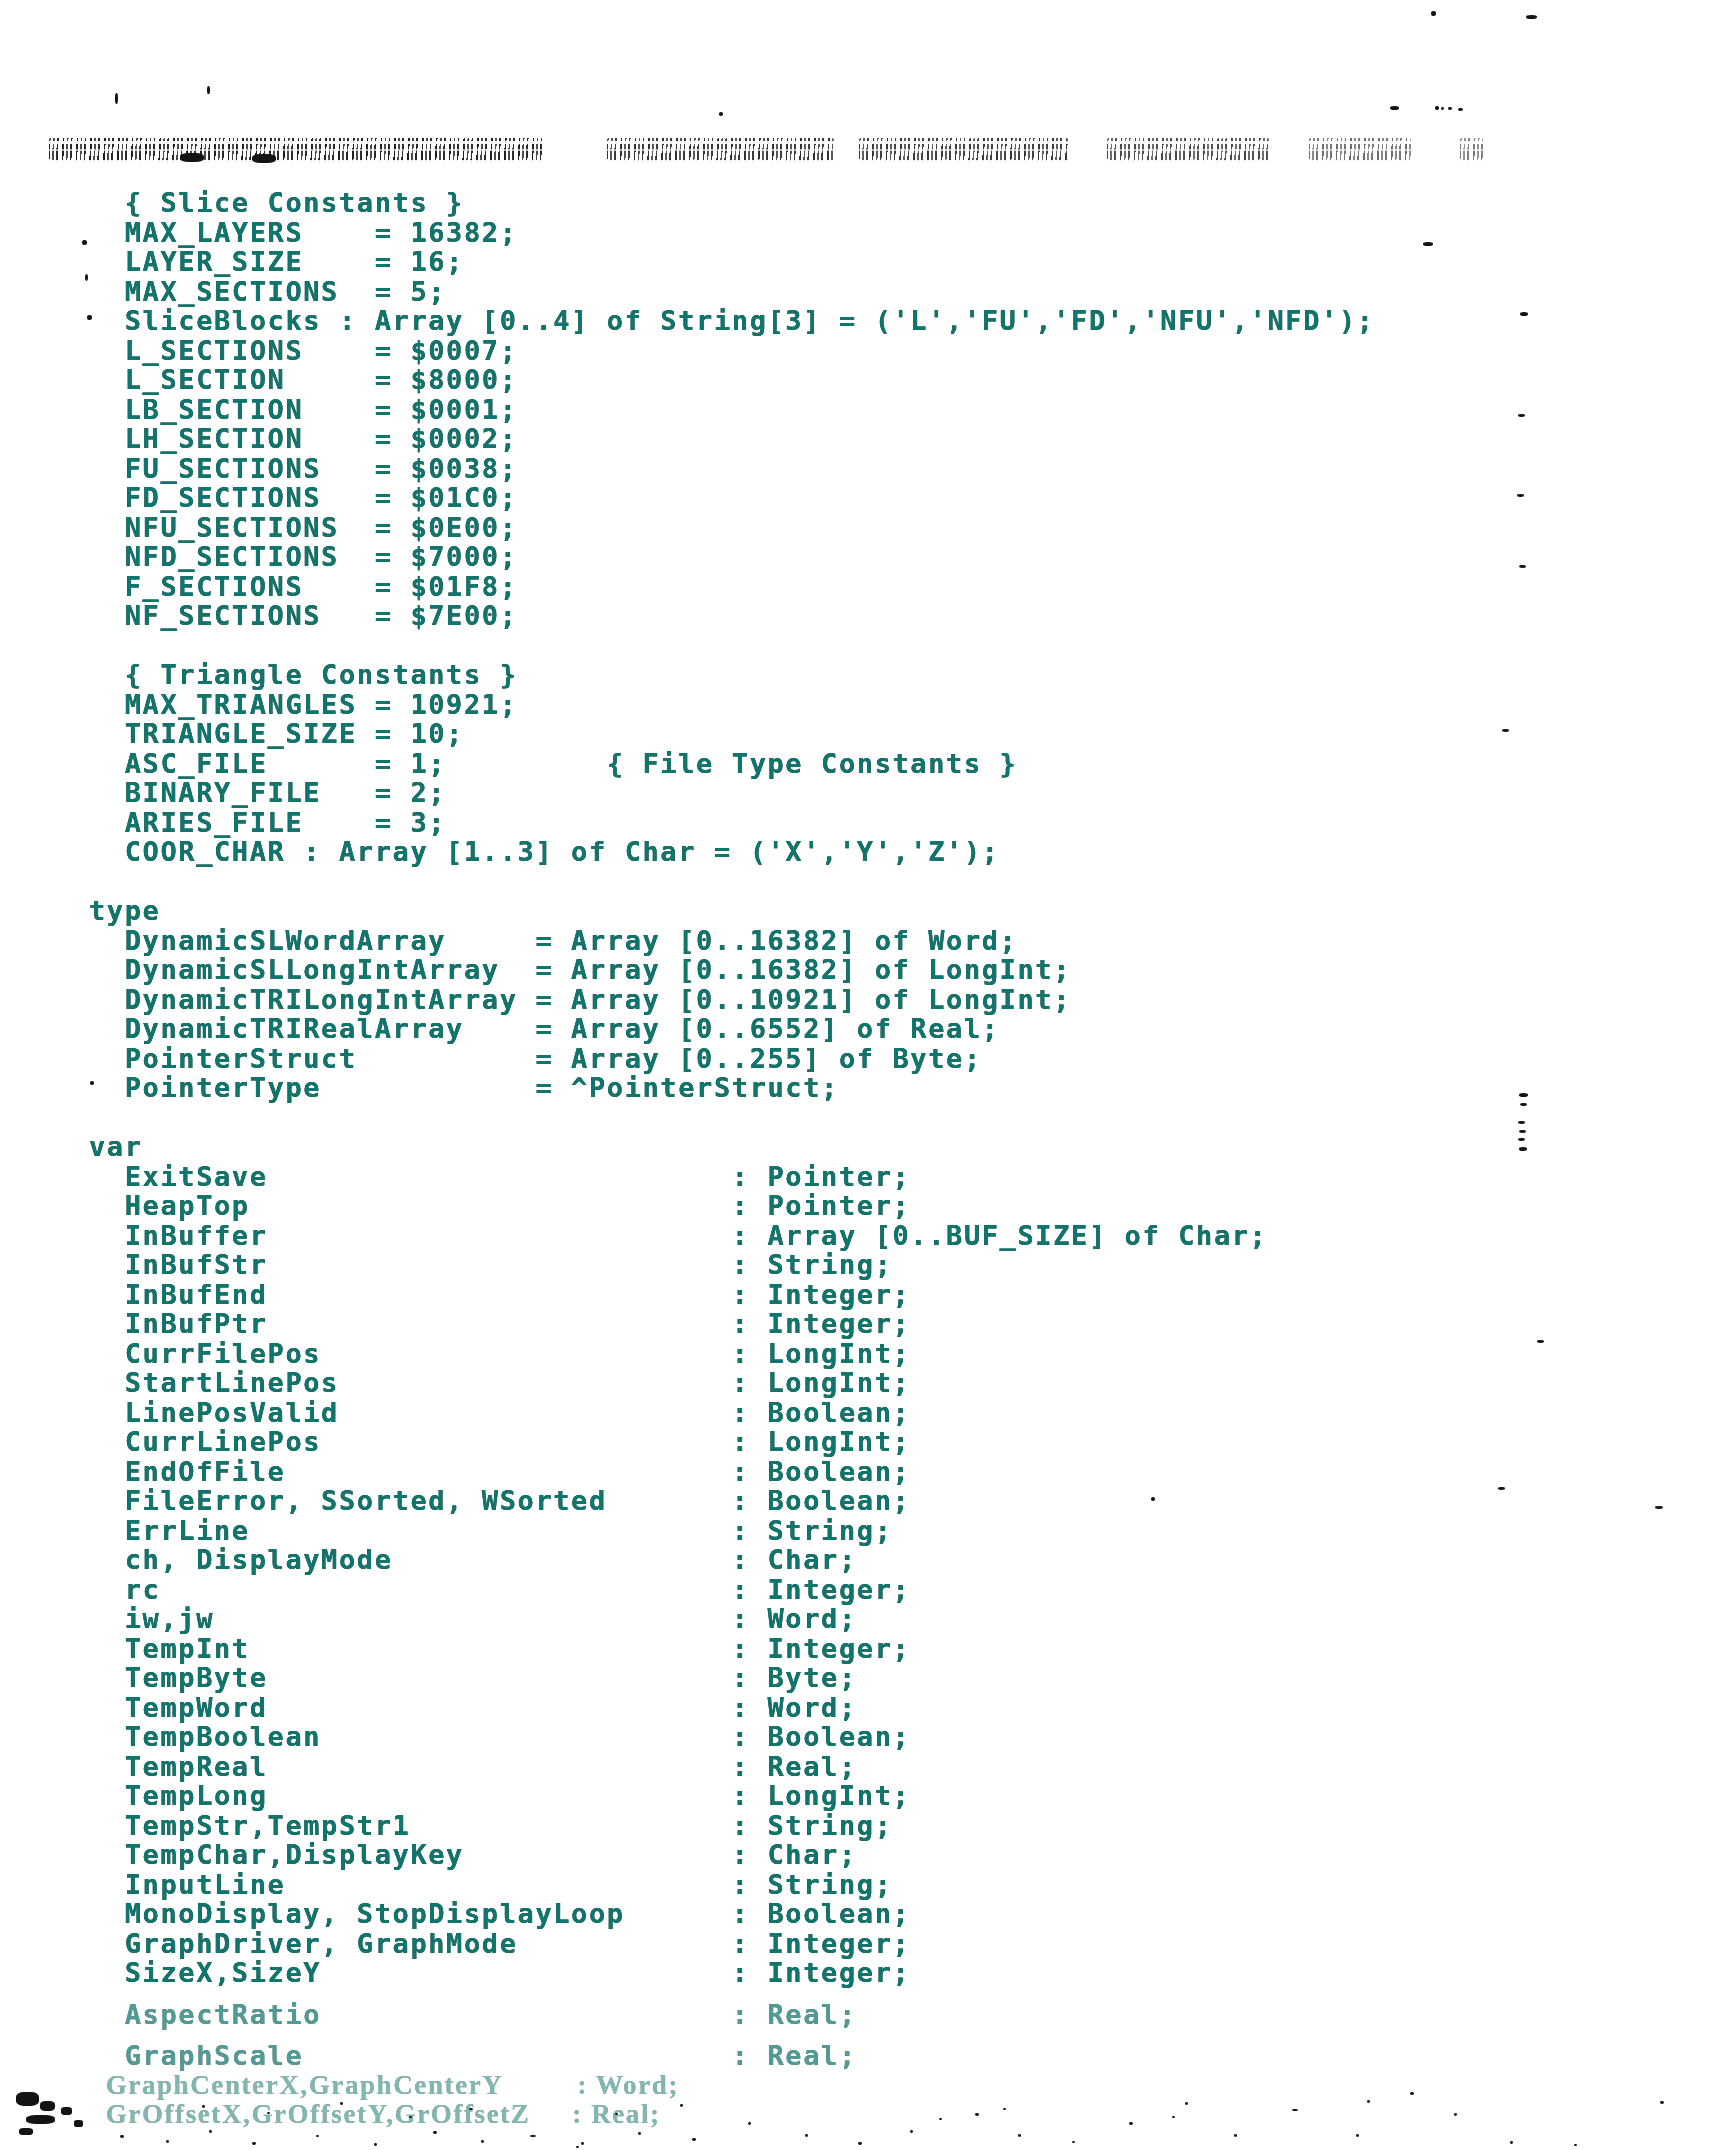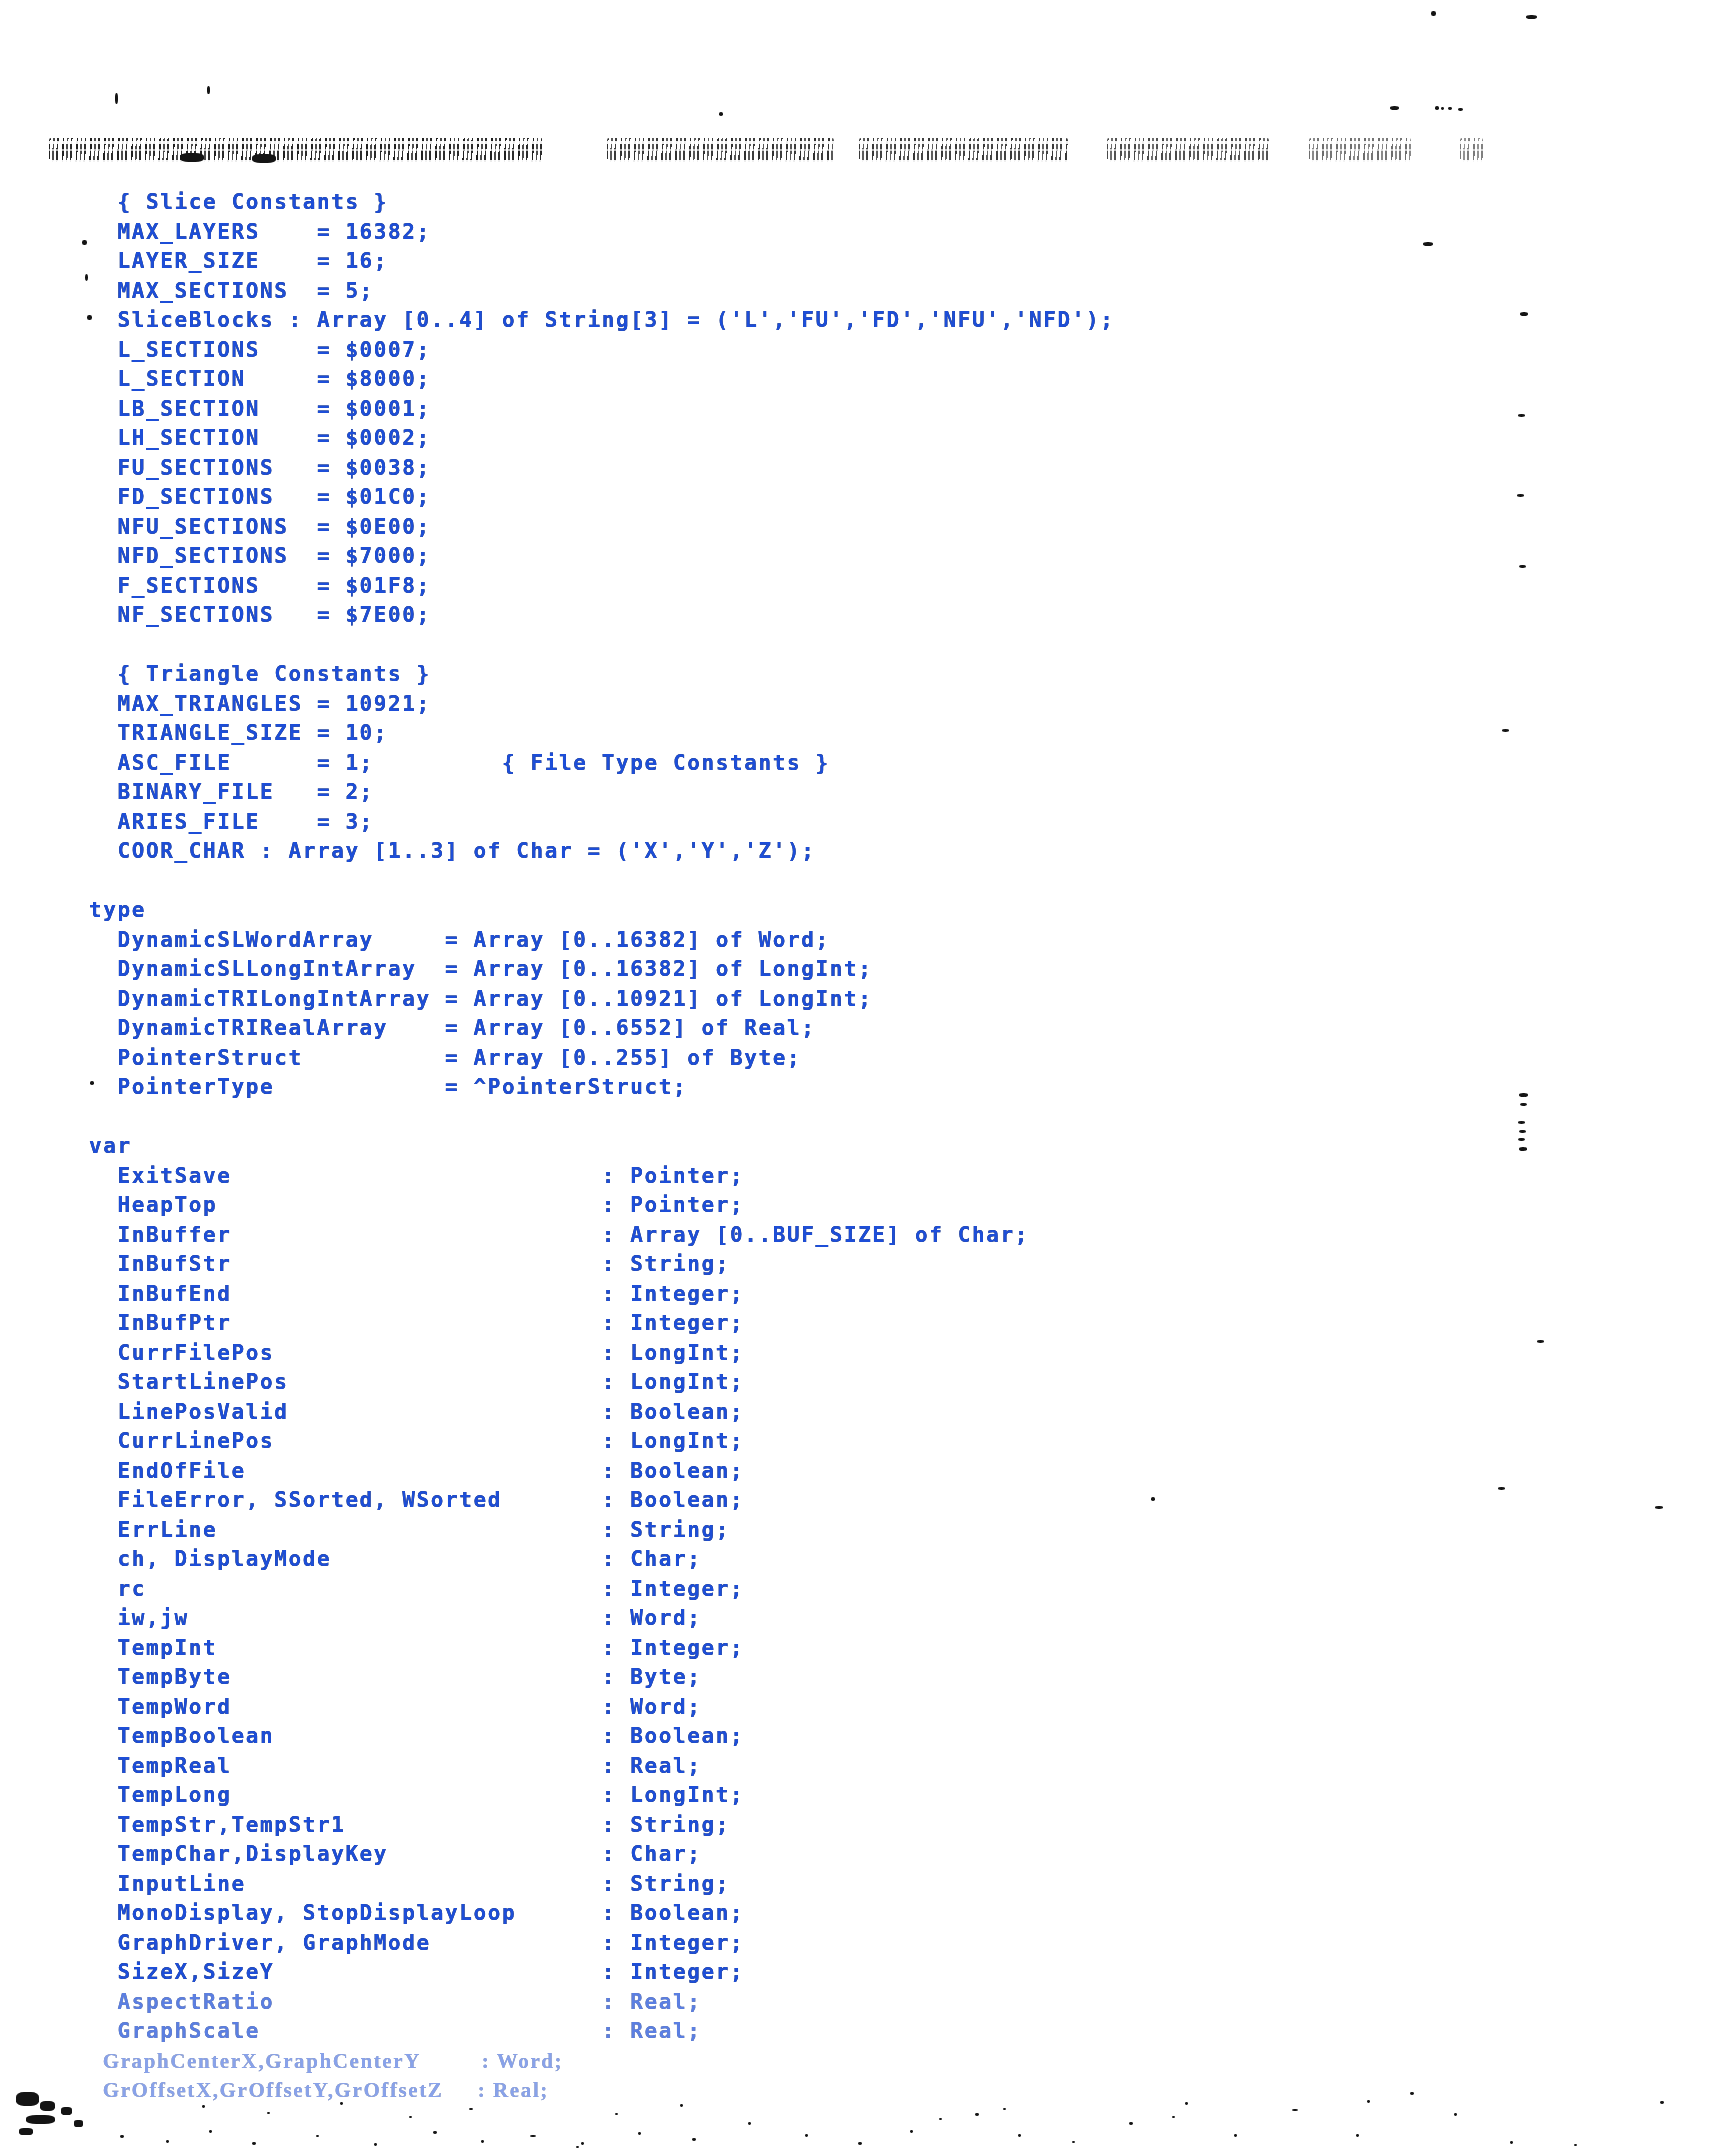--- a/index.html
+++ b/index.html
@@ -9,29 +9,29 @@
     background:#ffffff;
     overflow:hidden;
     font-family:"DejaVu Sans Mono", monospace;
   }
   
   .code{
     position:absolute;
     left:89px;top:188px;
     margin:0;
     font-family:"DejaVu Sans Mono", monospace;
-    font-size:21px;
+    font-size:27px;
     font-weight:700;
     letter-spacing:1.6px;
     line-height:29.5px;
-    color:#1d4ed8;
+    color:#0f766e;
     text-shadow:0 0 0.5px rgba(0,0,0,.85);
   }
   .code-line{white-space:pre;height:29.5px;}
-  .code-line.semifaded{opacity:.72;filter:blur(0.2px);}
+  .code-line.semifaded{opacity:.72;filter:blur(0.2px);margin-top:12px;}
   .code-line.faded{opacity:.52;filter:blur(0.4px);font-family:Liberation Serif, serif;}
   
   .band{
     position:absolute;top:138px;height:24px;
     background:
       repeating-linear-gradient(180deg, transparent 0 3.2px, rgba(255,255,255,.85) 3.2px 5.7px, transparent 5.7px 10.5px, rgba(255,255,255,.6) 10.5px 13px, transparent 13px 18.6px),
       repeating-linear-gradient(93deg, rgba(5,5,5,.95) 0 1.6px, transparent 1.6px 4px, rgba(25,25,25,.8) 4px 5.7px, transparent 5.7px 8px, rgba(0,0,0,.9) 8px 9.7px, transparent 9.7px 13.8px);
     filter:blur(0.5px) contrast(1.15);
     border-radius:2.4px;
   }

